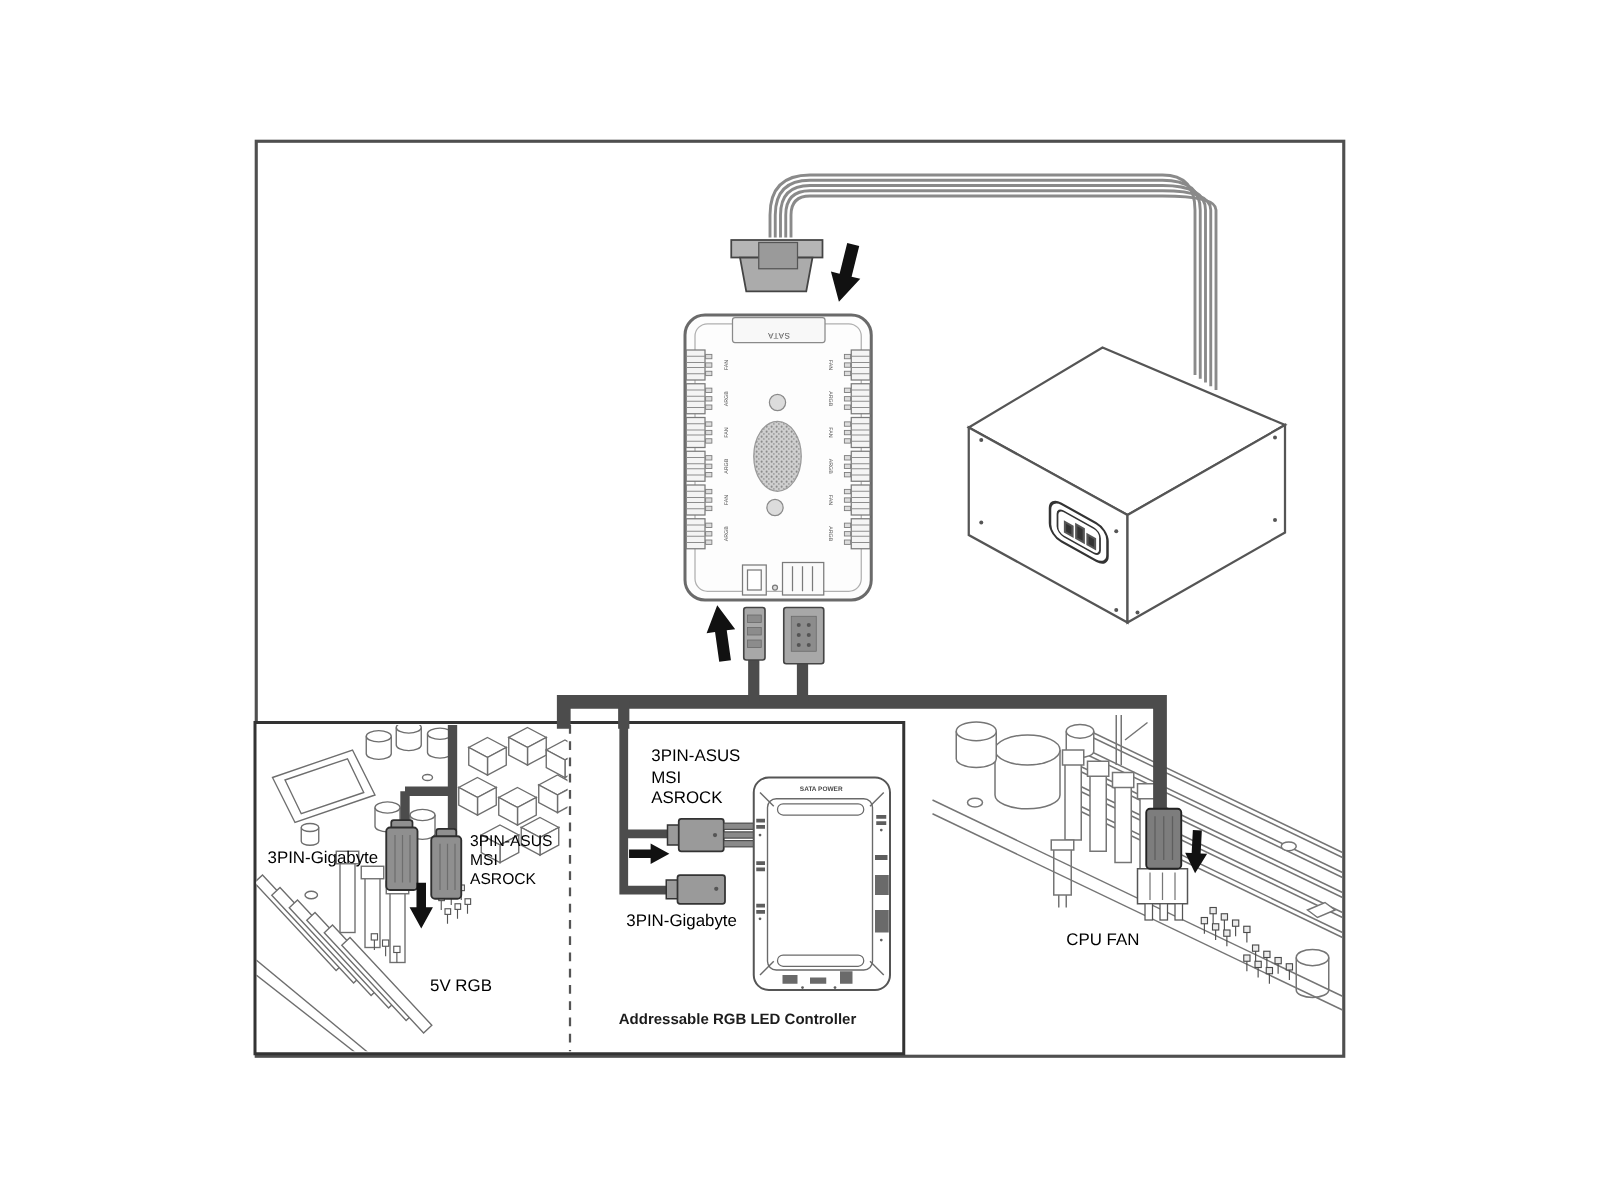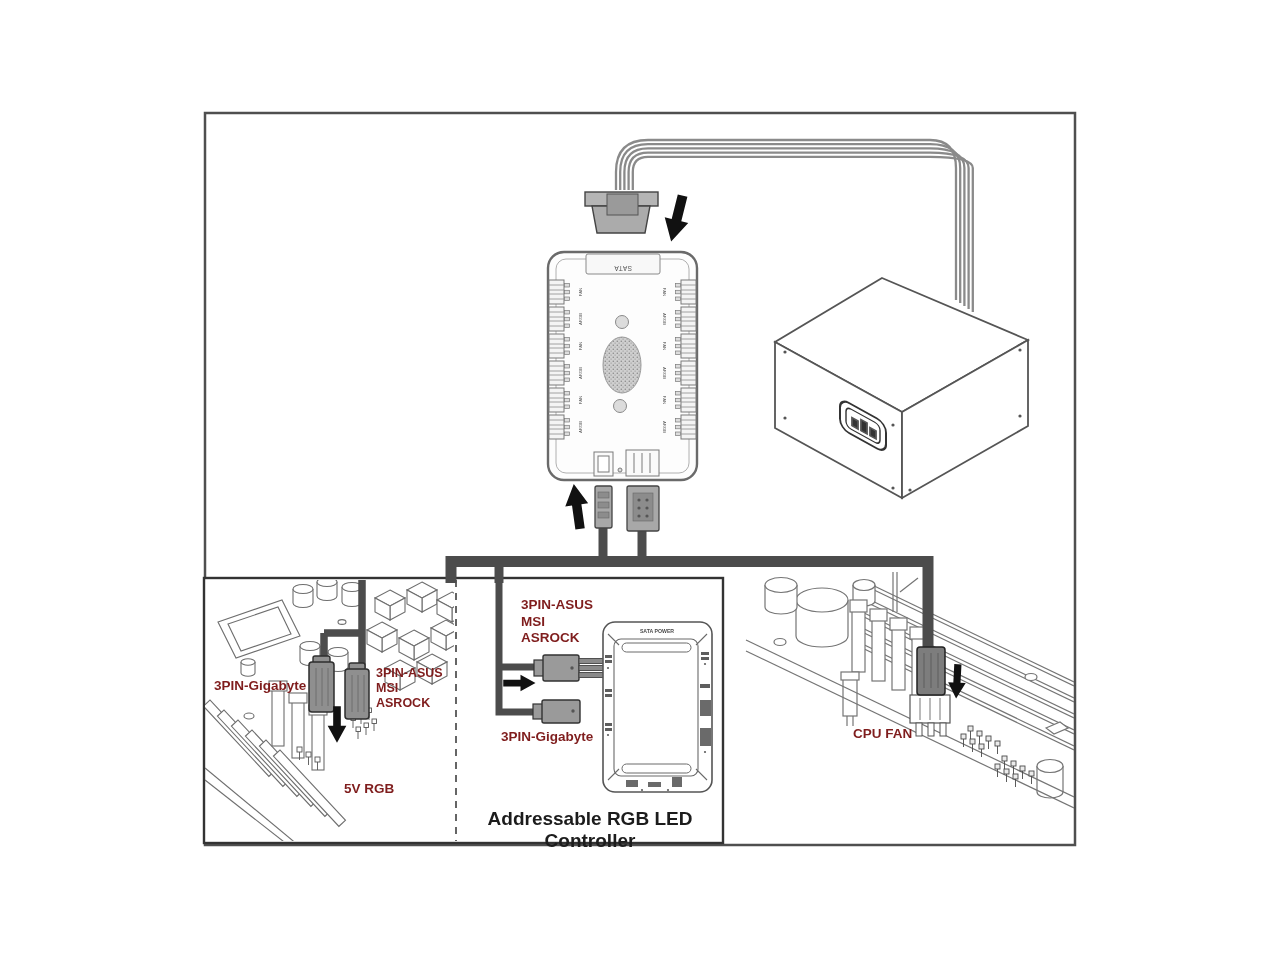--- a/index.html
+++ b/index.html
@@ -1,22 +1,22 @@
 <!DOCTYPE html>
 <html><head>
 <meta charset="utf-8">
 <style>
   html,body{margin:0;padding:0;background:#ffffff;}
   .canvas{position:relative;width:1280px;height:960px;background:#ffffff;overflow:hidden;
           font-family:"Liberation Sans",sans-serif;}
   .canvas svg{position:absolute;left:0;top:0;}
-  .lbl{position:absolute;color:#7f1d1d;font-size:13.5px;line-height:15.5px;white-space:nowrap;font-weight:bold;}
+  .lbl{position:absolute;color:#000000;font-size:13.5px;line-height:15.5px;white-space:nowrap;}
   .lbl.multi{line-height:16.5px;white-space:normal;}
   .caption{position:absolute;left:458px;top:808px;width:264px;text-align:center;
-           font-size:19px;font-weight:bold;color:#1c1c1c;}
+           font-size:12px;font-weight:bold;color:#1c1c1c;}
   svg text{font-family:"Liberation Sans",sans-serif;}
   .microtext{font-size:5.2px;font-weight:bold;fill:#4a4a4a;}
   .porttext{font-size:4.3px;fill:#555;}
   .satatext{font-size:6.5px;fill:#555;letter-spacing:.5px;}
 </style>
 </head>
 <body>
 
 <div class="canvas">
 
@@ -432,17 +432,17 @@
 <div class="lbl" style="left:344px;top:781px;">5V RGB</div>
 
 <div class="lbl multi" style="left:521px;top:597px;">
   <div>3PIN-ASUS</div>
   <div>MSI</div>
   <div>ASROCK</div>
 </div>
 
 <div class="lbl" style="left:501px;top:729px;">3PIN-Gigabyte</div>
 
-<div class="lbl" style="left:853px;top:726px;">CPU FAN</div>
+<div class="lbl" style="left:853px;top:744px;">CPU FAN</div>
 
 <div class="caption">Addressable RGB LED Controller</div>
 
 </div>
 
 </body></html>

